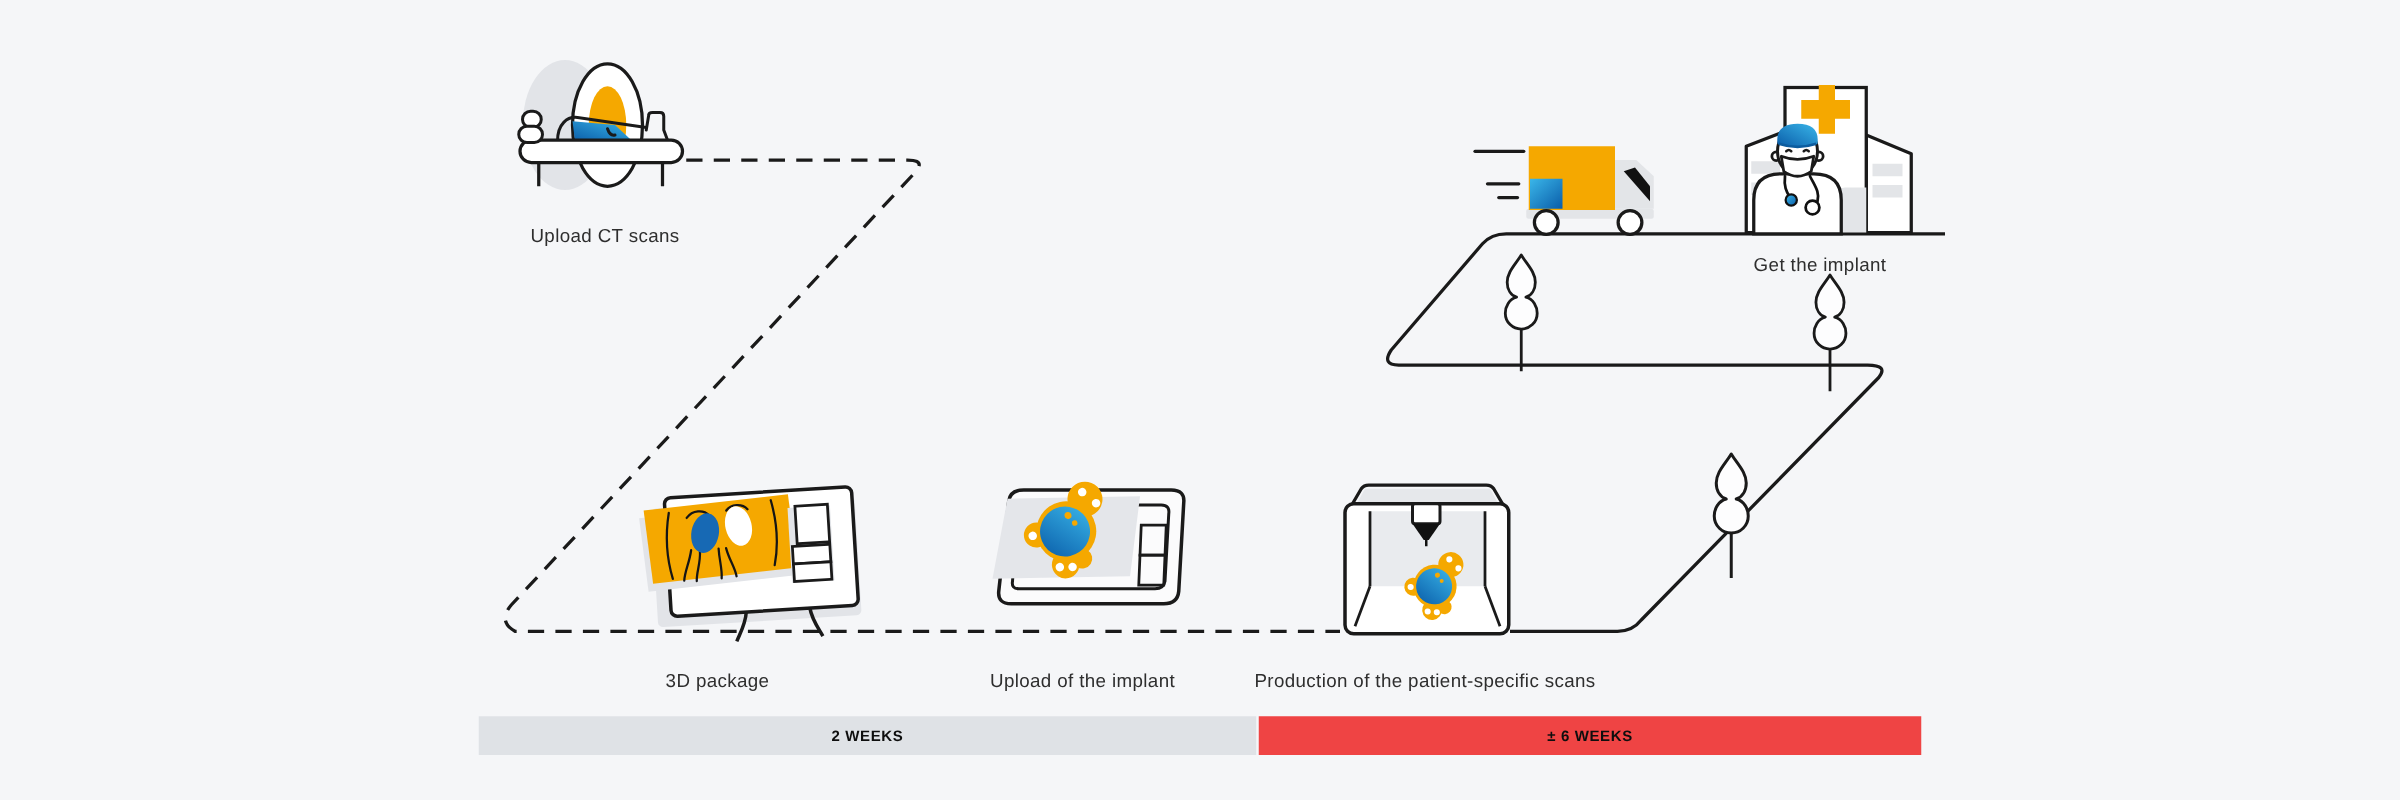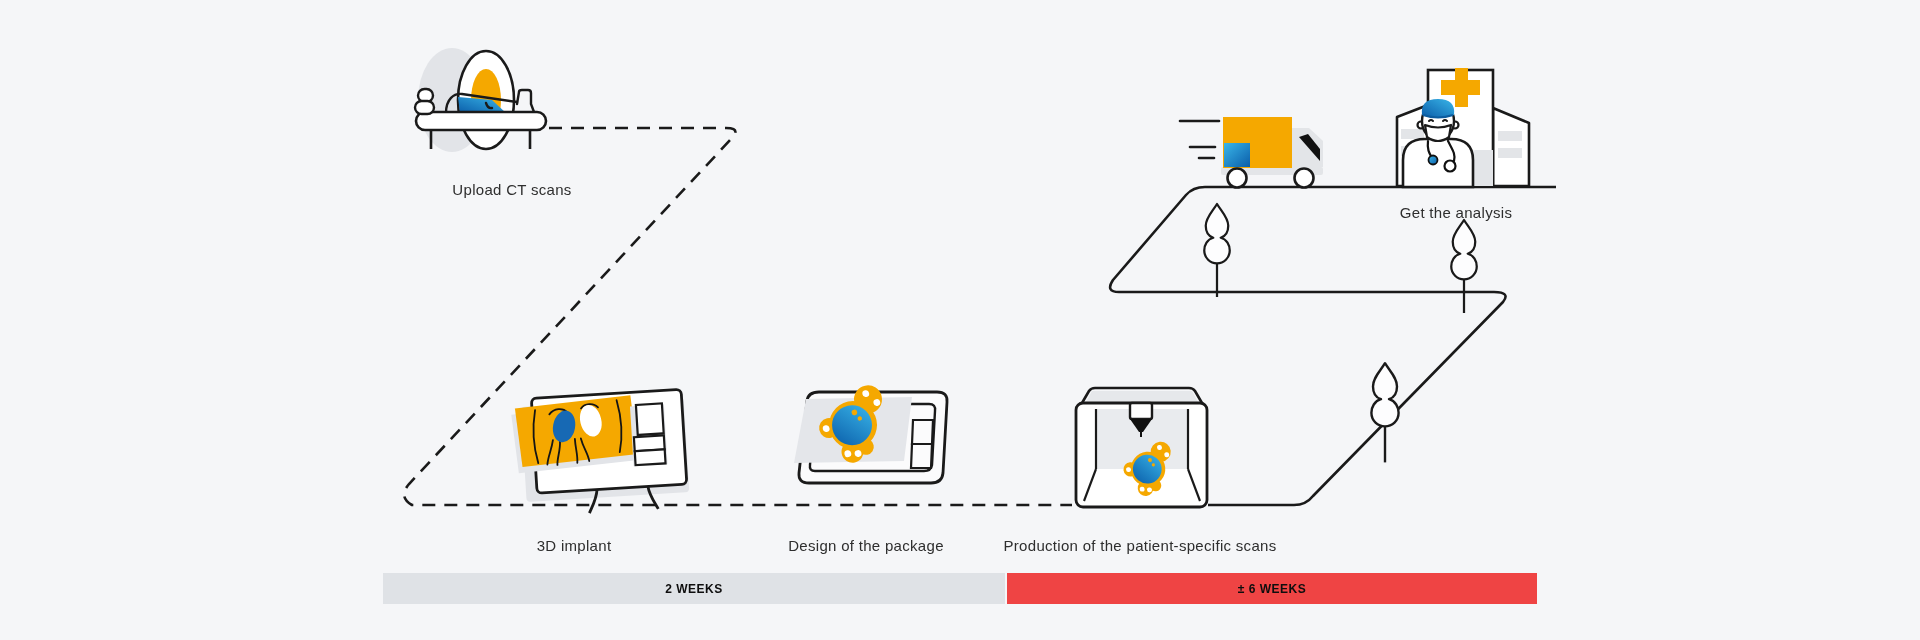--- a/index.html
+++ b/index.html
@@ -12,21 +12,21 @@
   }
   .illustration{position:absolute;left:0;top:0;width:1920px;height:640px;}
   .step-label{
     position:absolute;
     transform:translate(-50%,-50%);
     white-space:nowrap;
     font-size:15px;
     color:#2E2E2E;
     letter-spacing:.3px;
   }
-  .lbl-1{left:484px;top:189px;margin-left:28px;}
+  .lbl-1{left:484px;top:189px;}
   .lbl-2{left:574px;top:545px;}
   .lbl-3{left:866px;top:545px;}
   .lbl-4{left:1140px;top:545px;}
   .lbl-5{left:1456px;top:212px;}
   .timeline{position:absolute;left:0;top:573px;width:1920px;height:28px;}
   .phase{
     position:absolute;top:0;height:31px;
     display:flex;align-items:center;justify-content:center;
     font-size:12px;font-weight:bold;color:#0E0E0E;letter-spacing:.5px;
   }
@@ -210,23 +210,23 @@
       <g fill="none" stroke="#111111" stroke-width="2.2" stroke-linecap="round">
         <path d="M1428,141 C1427,149 1429,153 1432,158"></path>
         <path d="M1448,141 C1452,149 1456,154 1454,161"></path>
         <circle cx="1450" cy="166" r="5.5"></circle>
       </g>
       <circle cx="1433" cy="160" r="4.5" fill="url(#gBlueTL)" stroke="#111111" stroke-width="1.8"></circle>
     </g>
   </svg>
 
   <div class="step-label lbl-1">Upload CT scans</div>
-  <div class="step-label lbl-2">3D implant</div>
-  <div class="step-label lbl-3">Design of the package</div>
+  <div class="step-label lbl-2">3D package</div>
+  <div class="step-label lbl-3">Upload of the implant</div>
   <div class="step-label lbl-4">Production of the patient-specific scans</div>
-  <div class="step-label lbl-5">Get the analysis</div>
+  <div class="step-label lbl-5">Get the implant</div>
 
   <div class="timeline">
     <div class="phase phase-1">2 WEEKS</div>
     <div class="phase phase-2">± 6 WEEKS</div>
   </div>
 
 </div>
 
 </body></html>

